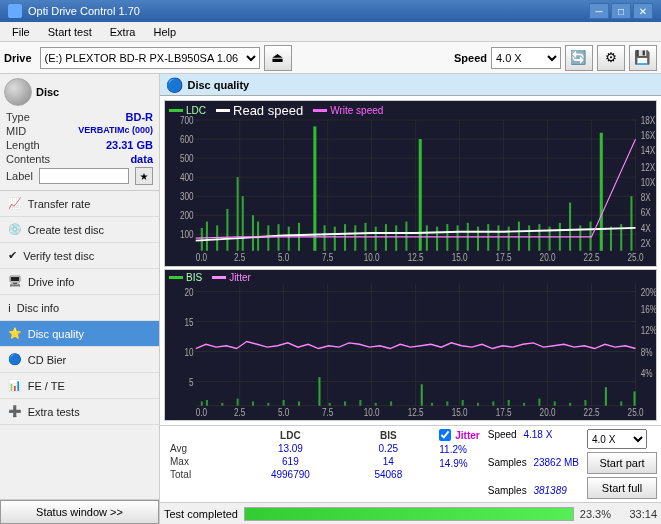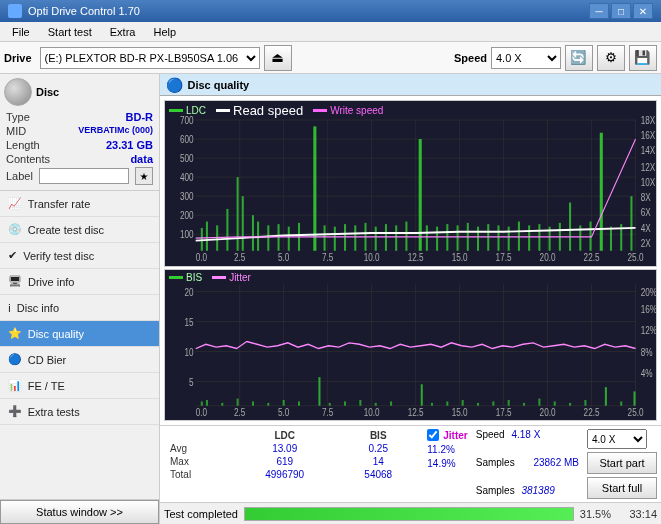--- a/index.html
+++ b/index.html
@@ -457,21 +457,21 @@
         </div>
       </div>
 
       <div style="display:flex;flex-direction:column;gap:17px;font-size:10px;">
         <div>
           <span>Speed</span>
           <span style="color:#0000cc;margin-left:4px;">4.18 X</span>
         </div>
         <div>
           <span>Samples</span>
-          <span style="color:#0000cc;margin-left:16px;">23862 MB</span>
+          <span style="color:#0000cc;margin-left:4px;">23862 MB</span>
         </div>
         <div>
           <span>Samples</span>
           <span style="color:#0000cc;margin-left:4px;font-style:italic;">381389</span>
         </div>
       </div>
 
       <div style="display:flex;flex-direction:column;gap:3px;align-items:flex-start;">
         <div style="display:flex;align-items:center;gap:4px;">
           <select style="height:20px;font-size:10px;width:60px;">
@@ -481,17 +481,17 @@
         <button class="start-btn">Start part</button>
         <button class="start-btn">Start full</button>
       </div>
     </div>
 
     <div class="progress-area">
       <span>Test completed</span>
       <div class="progress-bar-outer">
         <div class="progress-bar-inner" style="width: 100%;"></div>
       </div>
-      <span style="font-size:11px;color:#333;">31.5%</span>
+      <span style="font-size:11px;color:#333;">23.3%</span>
       <span class="progress-time">33:14</span>
     </div>
   </div>
 </div>
 
 </body></html>

